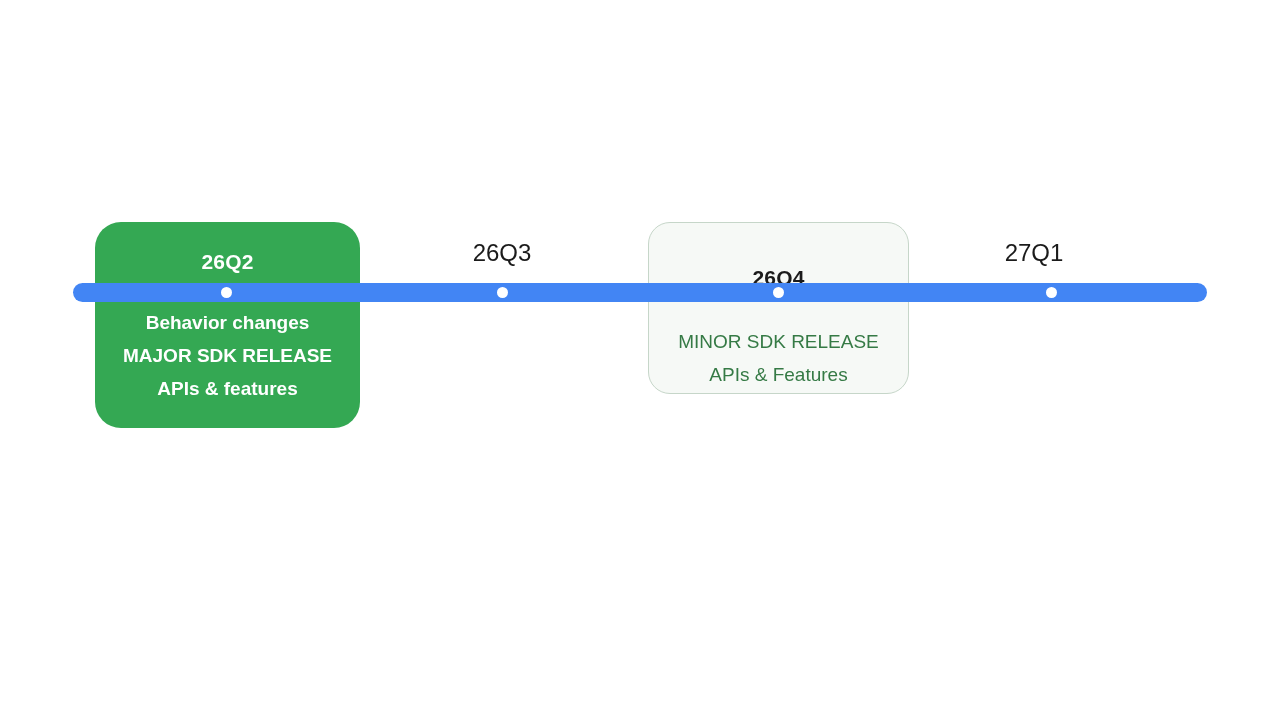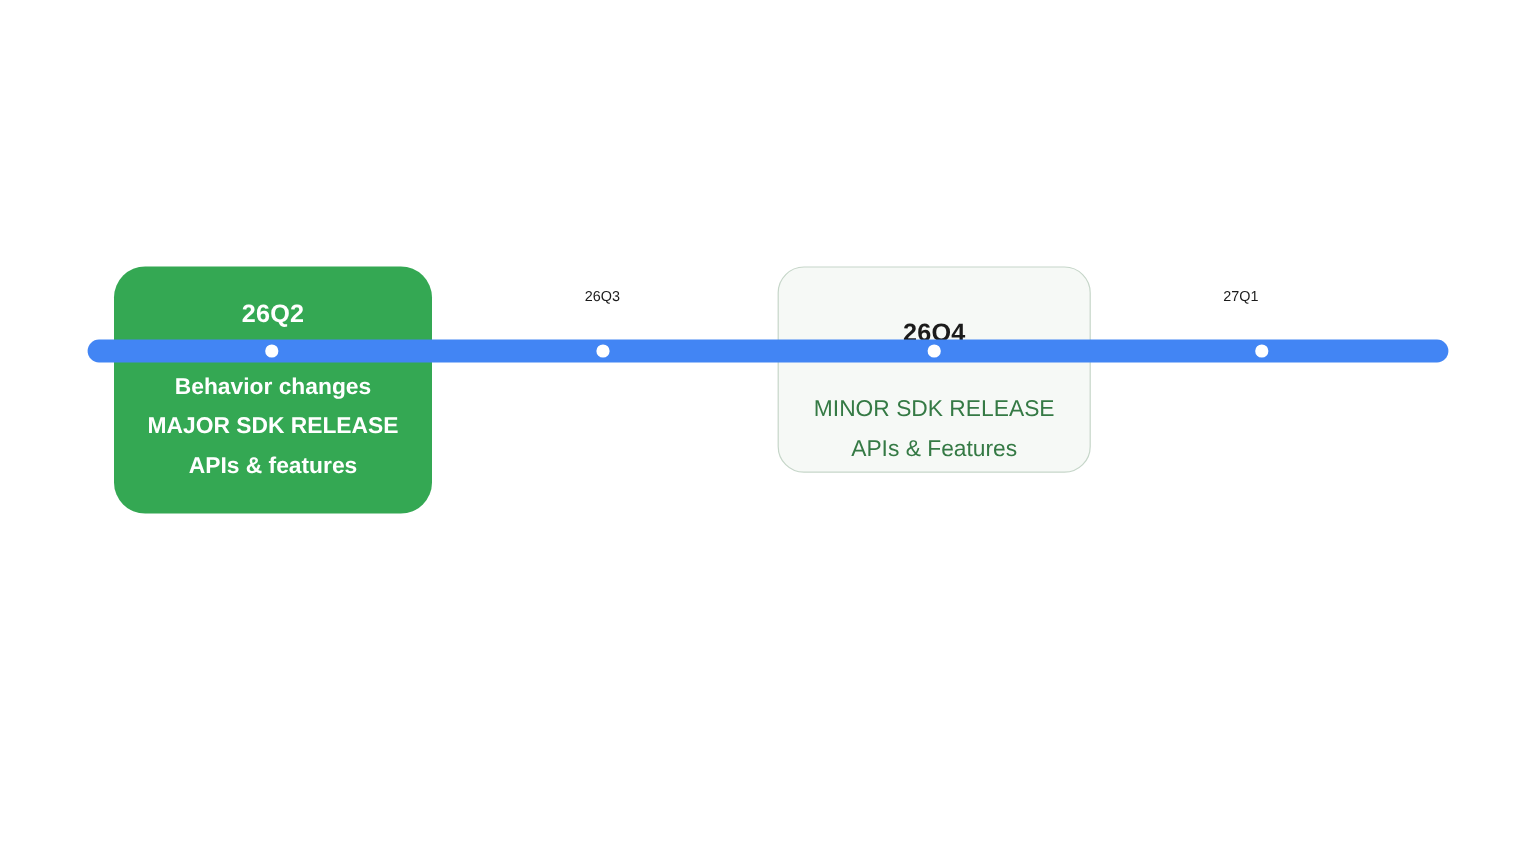--- a/index.html
+++ b/index.html
@@ -113,21 +113,21 @@
   .card-minor .card-line {
     color: #357A45;
     font-weight: normal;
   }
 
   
   .tick-label {
     position: absolute;
     top: 241px;
     transform: translateX(-50%);
-    font-size: 12px;
+    font-size: 24px;
     color: #1b1b1b;
     line-height: 1;
     white-space: nowrap;
     z-index: 2;
   }
 </style>
 </head>
 <body>
 
 <div id="timeline-canvas">

